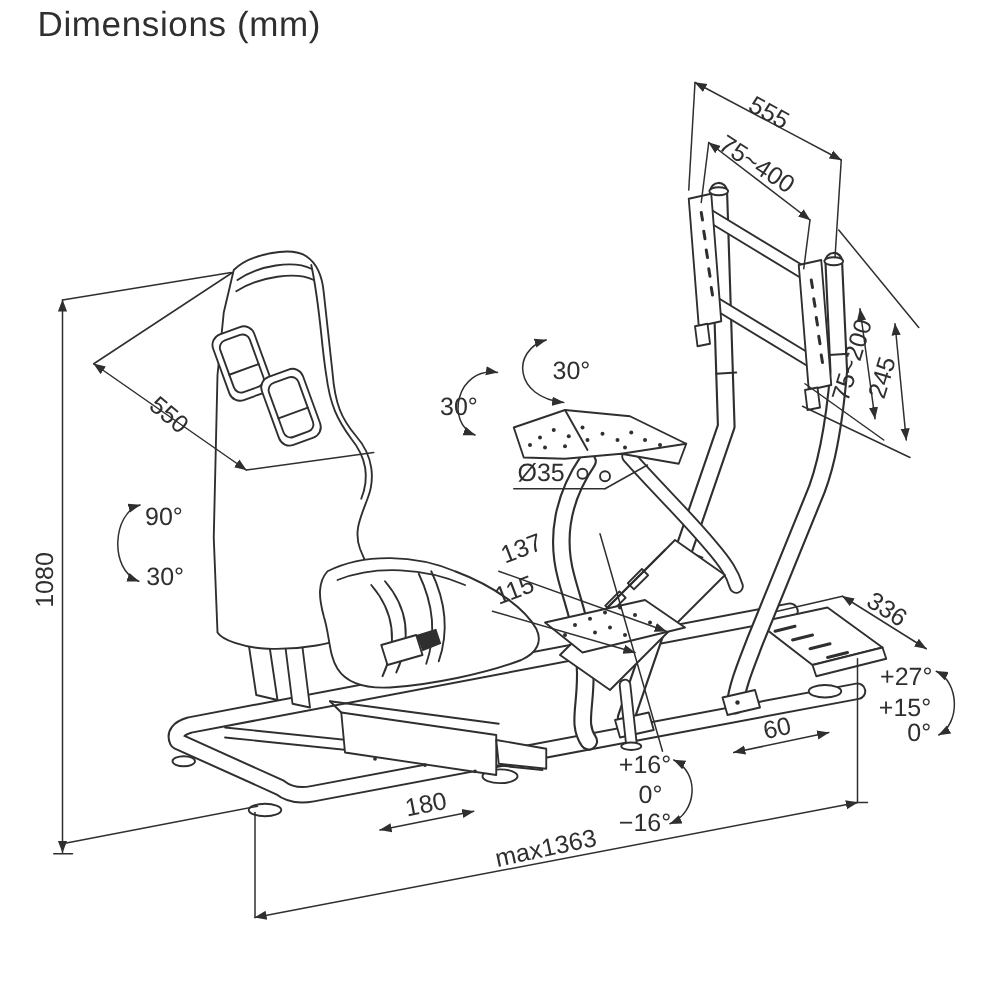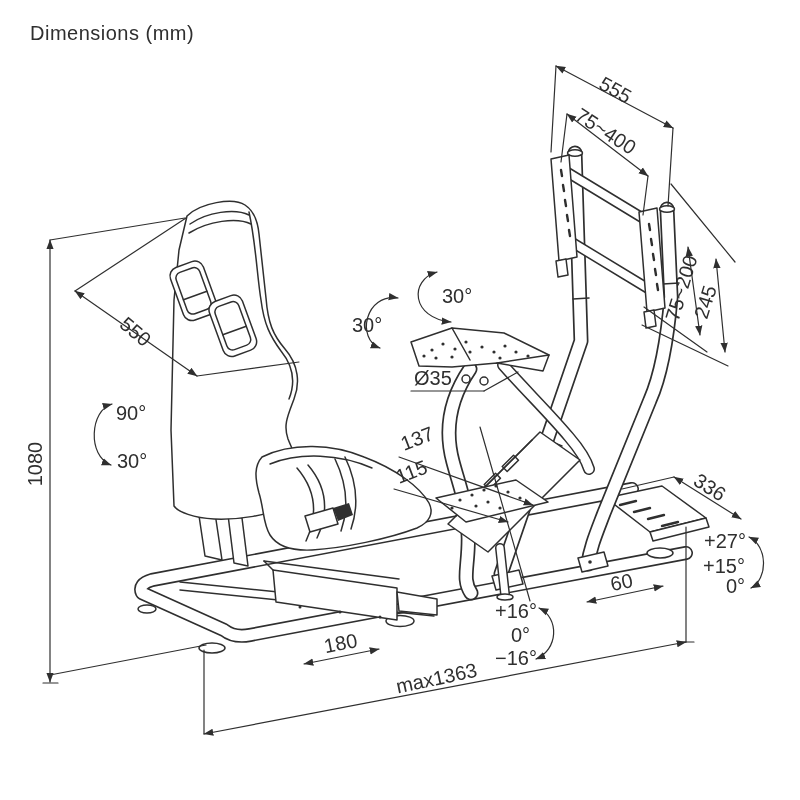--- a/index.html
+++ b/index.html
@@ -1,17 +1,17 @@
 <!DOCTYPE html>
 <html><head>
 <meta charset="utf-8">
 <style>
   html,body{margin:0;padding:0;background:#fff;width:800px;height:800px;overflow:hidden;}
   #stage{position:relative;width:800px;height:800px;background:#fff;font-family:"Liberation Sans",sans-serif;}
-  #title{position:absolute;left:30px;top:22px;font-size:20px;letter-spacing:.5px;color:#2f2f2f;}
+  #title{position:absolute;left:30px;top:4px;font-size:28px;letter-spacing:.5px;color:#2f2f2f;}
   svg{position:absolute;left:0;top:0;}
   .s  {stroke:#2f2f2f;stroke-width:1.5;fill:none;stroke-linejoin:round;stroke-linecap:round;}
   .sf {stroke:#2f2f2f;stroke-width:1.5;fill:#fff;stroke-linejoin:round;}
   .dim{stroke:#2f2f2f;stroke-width:1.2;fill:none;stroke-linecap:round;}
   .t15o{stroke:#2f2f2f;stroke-width:15;fill:none;stroke-linejoin:round;stroke-linecap:round;}
   .t15i{stroke:#fff;stroke-width:11.6;fill:none;stroke-linejoin:round;stroke-linecap:round;}
   .t14o{stroke:#2f2f2f;stroke-width:14;fill:none;stroke-linejoin:round;stroke-linecap:round;}
   .t14i{stroke:#fff;stroke-width:10.8;fill:none;stroke-linejoin:round;stroke-linecap:round;}
   .t12o{stroke:#2f2f2f;stroke-width:12;fill:none;stroke-linejoin:round;stroke-linecap:round;}
   .t12i{stroke:#fff;stroke-width:9;fill:none;stroke-linejoin:round;stroke-linecap:round;}

